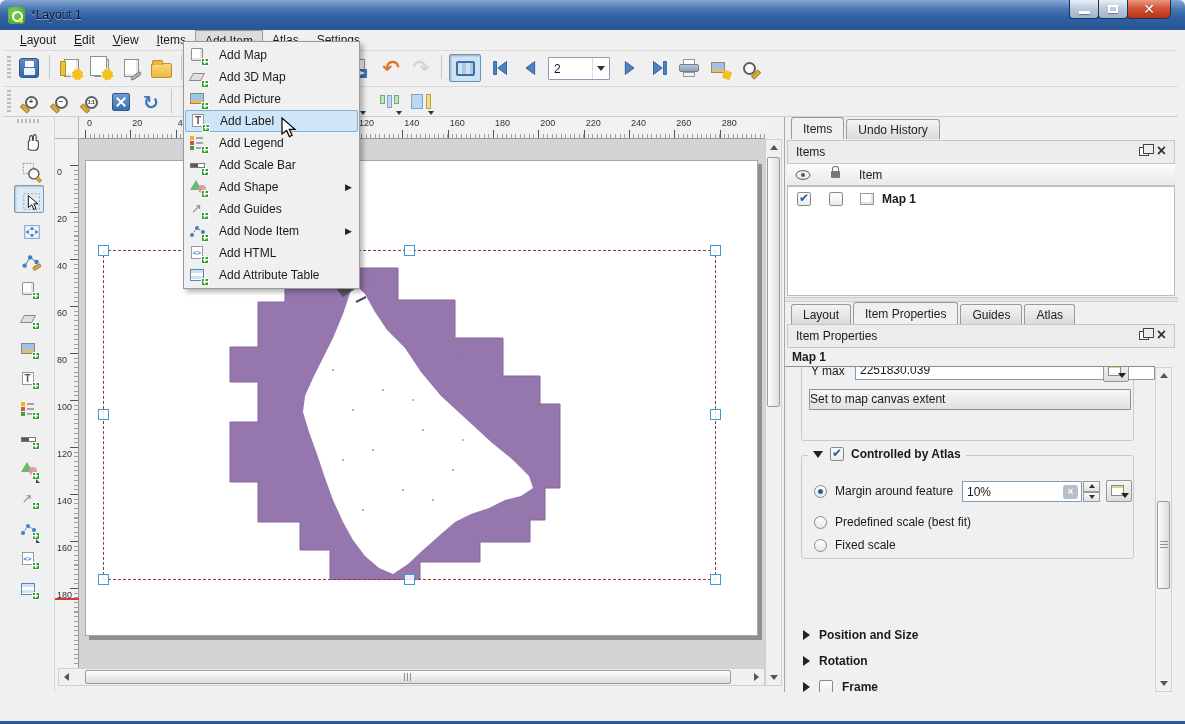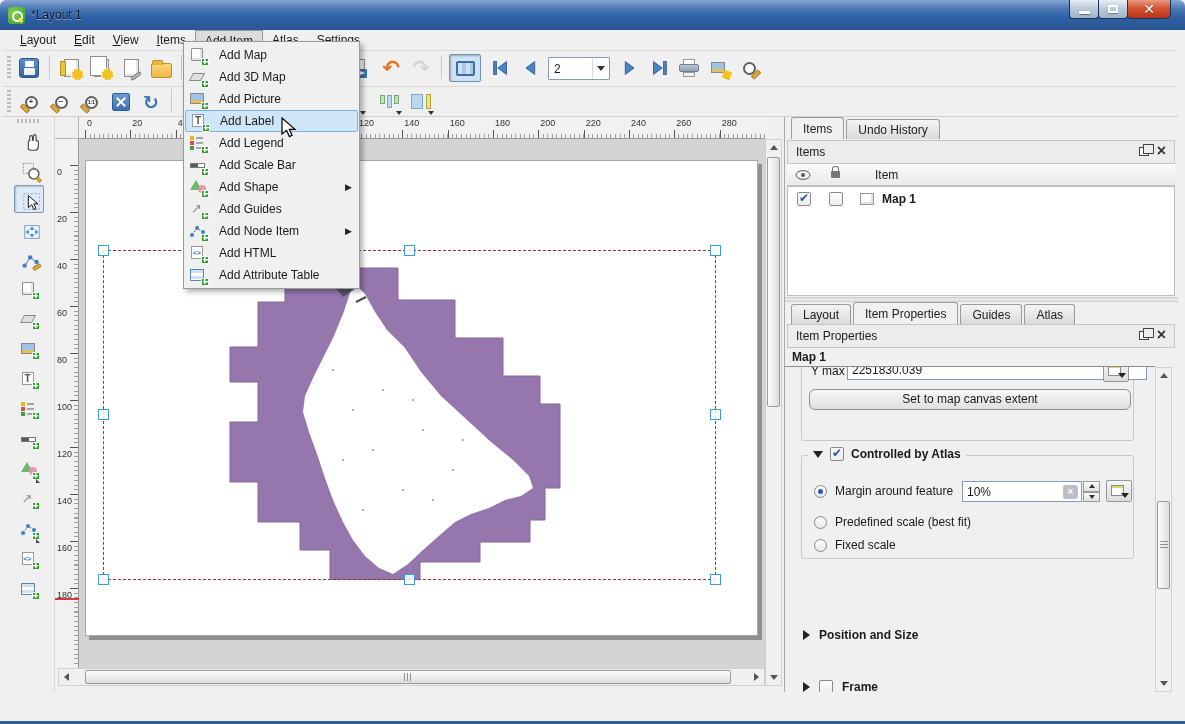--- a/index.html
+++ b/index.html
@@ -155,22 +155,22 @@
   .cb.checked::after{content:"✔";position:absolute;left:1px;top:-2px;font-size:12px;color:#2458a8}
   .rb{width:13px;height:13px;border:1px solid #8a8a8a;border-radius:50%;background:linear-gradient(#fdfdfd,#e8e8e8);position:relative}
   .rb.sel::after{content:"";position:absolute;left:3px;top:3px;width:5px;height:5px;border-radius:50%;background:#2e5aa8}
   .lockic{width:9px;height:7px;background:#777;border-radius:1px;position:relative;margin-top:5px}
   .lockic::before{content:"";position:absolute;left:1px;top:-5px;width:5px;height:5px;border:1.5px solid #777;border-bottom:none;border-radius:3px 3px 0 0}
   .mapdoc{width:14px;height:12px;background:#fff;border:1px solid #9a9a9a;box-shadow:inset -2px -2px 0 #e2e2e2}
   .boldlbl{font-weight:bold}
   #map1-bar{position:absolute;left:785px;top:348px;width:370px;height:19px;font-weight:bold;padding-left:7px;border-bottom:1px solid #8c8c8c;line-height:18px;background:#f0f0f0}
   #props-content{position:absolute;left:787px;top:367px;width:368px;height:325px;overflow:hidden}
   .groupbox{position:absolute;border:1px solid #c9c9c9;border-radius:3px}
-  .pbtn{position:absolute;height:21px;background:linear-gradient(#f7f7f7,#e0e0e0);border:1px solid #8f8f8f;border-radius:6px;
-    text-align:center;line-height:19px;font-size:12px}
+  .pbtn{position:absolute;height:21px;background:linear-gradient(#f7f7f7,#e0e0e0);border:1px solid #8f8f8f;border-radius:1px;
+    line-height:19px;font-size:12px}
   .field{position:absolute;background:#fff;border:1px solid #7f9db9;font-size:12px;display:flex;align-items:center;padding-left:4px}
   .ovbtn{position:absolute;width:26px;height:22px;background:linear-gradient(#f6f6f6,#ddd);border:1px solid #979797;border-radius:2px}
   .ovbtn::before{content:"";position:absolute;left:4px;top:4px;width:11px;height:9px;background:#fff;border:1px solid #8a8a8a;
     box-shadow:inset 0 2px 0 #e8d26a}
   .ovbtn::after{content:"";position:absolute;right:2px;bottom:3px;border-left:4px solid transparent;border-right:4px solid transparent;border-top:5px solid #222}
   .spinner{position:absolute;width:17px;display:flex;flex-direction:column}
   .spinner b{flex:1;background:linear-gradient(#fafafa,#e2e2e2);border:1px solid #9a9a9a;display:flex;align-items:center;justify-content:center}
   .spinner .su::after{content:"";border-left:3px solid transparent;border-right:3px solid transparent;border-bottom:4px solid #333}
   .spinner .sd::after{content:"";border-left:3px solid transparent;border-right:3px solid transparent;border-top:4px solid #333}
   .clearbtn{position:absolute;width:15px;height:14px;background:#b9bfc6;border-radius:3px;color:#fff;font:bold 10px/14px "Liberation Sans",sans-serif;text-align:center}
@@ -610,21 +610,21 @@
     <div class="listheader" style="left:2px;top:47px;width:388px">
       <span style="width:32px;display:flex;justify-content:center">
         <svg width="16" height="10">
             <ellipse cx="8" cy="5" rx="7" ry="4.4" fill="none" stroke="#555"></ellipse>
             <circle cx="8" cy="5" r="2" fill="#555"></circle>
           </svg>
       </span>
       <span style="width:32px;display:flex;justify-content:center">
           <span class="lockic" style="margin-top:0"></span>
         </span>
-      <span style="margin-left:24px">Item</span>
+      <span style="margin-left:8px">Item</span>
     </div>
     <div class="itemlist" style="left:2px;top:69px;width:388px;height:110px">
       <div style="display:flex;align-items:center;height:22px;padding-top:2px">
         <span style="width:32px;display:flex;justify-content:center">
             <span class="cb checked"></span>
           </span>
         <span style="width:32px;display:flex;justify-content:center">
             <span class="cb"></span>
           </span>
         <span class="mapdoc" style="margin-left:8px"></span>
@@ -647,21 +647,21 @@
         <span class="close-ic">×</span>
       </span>
     </div>
   </div>
 
   <div id="map1-bar">Map 1</div>
 
   <div id="props-content">
     <div class="groupbox" style="left:14px;top:-16px;width:333px;height:90px"></div>
     <span style="position:absolute;left:24px;top:-3px;font-size:12px">Y max</span>
-    <div class="field" style="left:60px;top:-7px;width:300px;height:20px">
+    <div class="field" style="left:68px;top:-7px;width:300px;height:20px">
       <span>2251830.039</span>
     </div>
     <div class="ovbtn" style="left:316px;top:-7px"></div>
     <div class="pbtn" style="left:22px;top:22px;width:322px">Set to map canvas extent</div>
 
     <div class="groupbox" style="left:14px;top:88px;width:333px;height:104px">
       <div style="position:absolute;left:6px;top:-9px;background:#f0f0f0;padding:0 5px;display:flex;align-items:center;gap:7px">
         <span class="caret-d"></span>
         <span class="cb checked"></span>
         <span class="boldlbl">Controlled by Atlas</span>
@@ -685,20 +685,24 @@
       </div>
       <div style="position:absolute;left:12px;top:82px;display:flex;align-items:center;gap:8px">
         <span class="rb"></span>
         <span>Fixed scale</span>
       </div>
     </div>
 
     <div class="secrow" style="top:256px">
       <span class="caret-r"></span>
       <span>Position and Size</span>
+    </div>
+    <div class="secrow" style="top:282px">
+      <span class="caret-r"></span>
+      <span>Rotation</span>
     </div>
     <div class="secrow" style="top:308px">
       <span class="caret-r"></span>
       <span class="cb"></span>
       <span>Frame</span>
     </div>
   </div>
 
   <div class="abs sb v" style="left:1155px;top:367px;width:17px;height:325px">
     <div class="btn" style="left:0;top:0;width:15px;height:15px">

